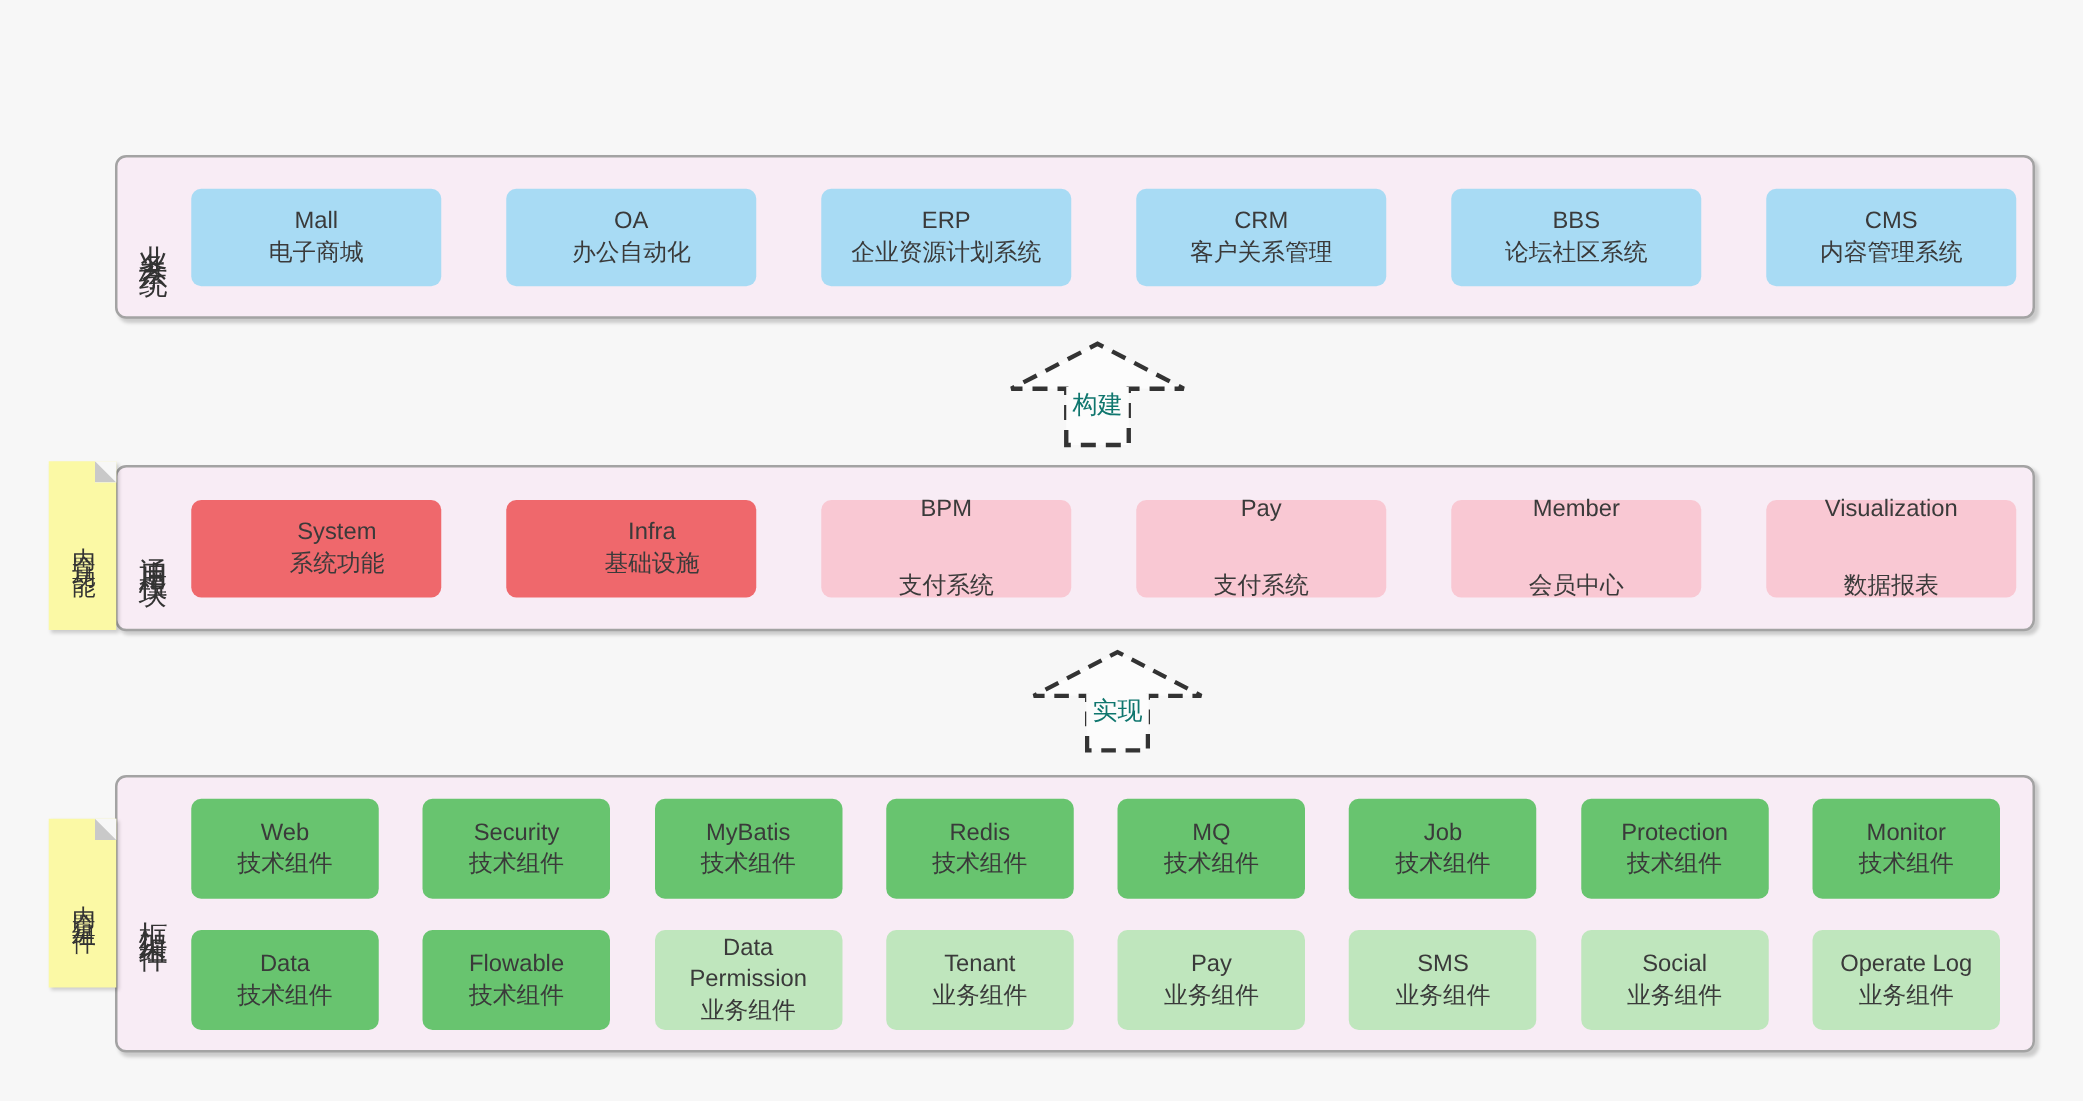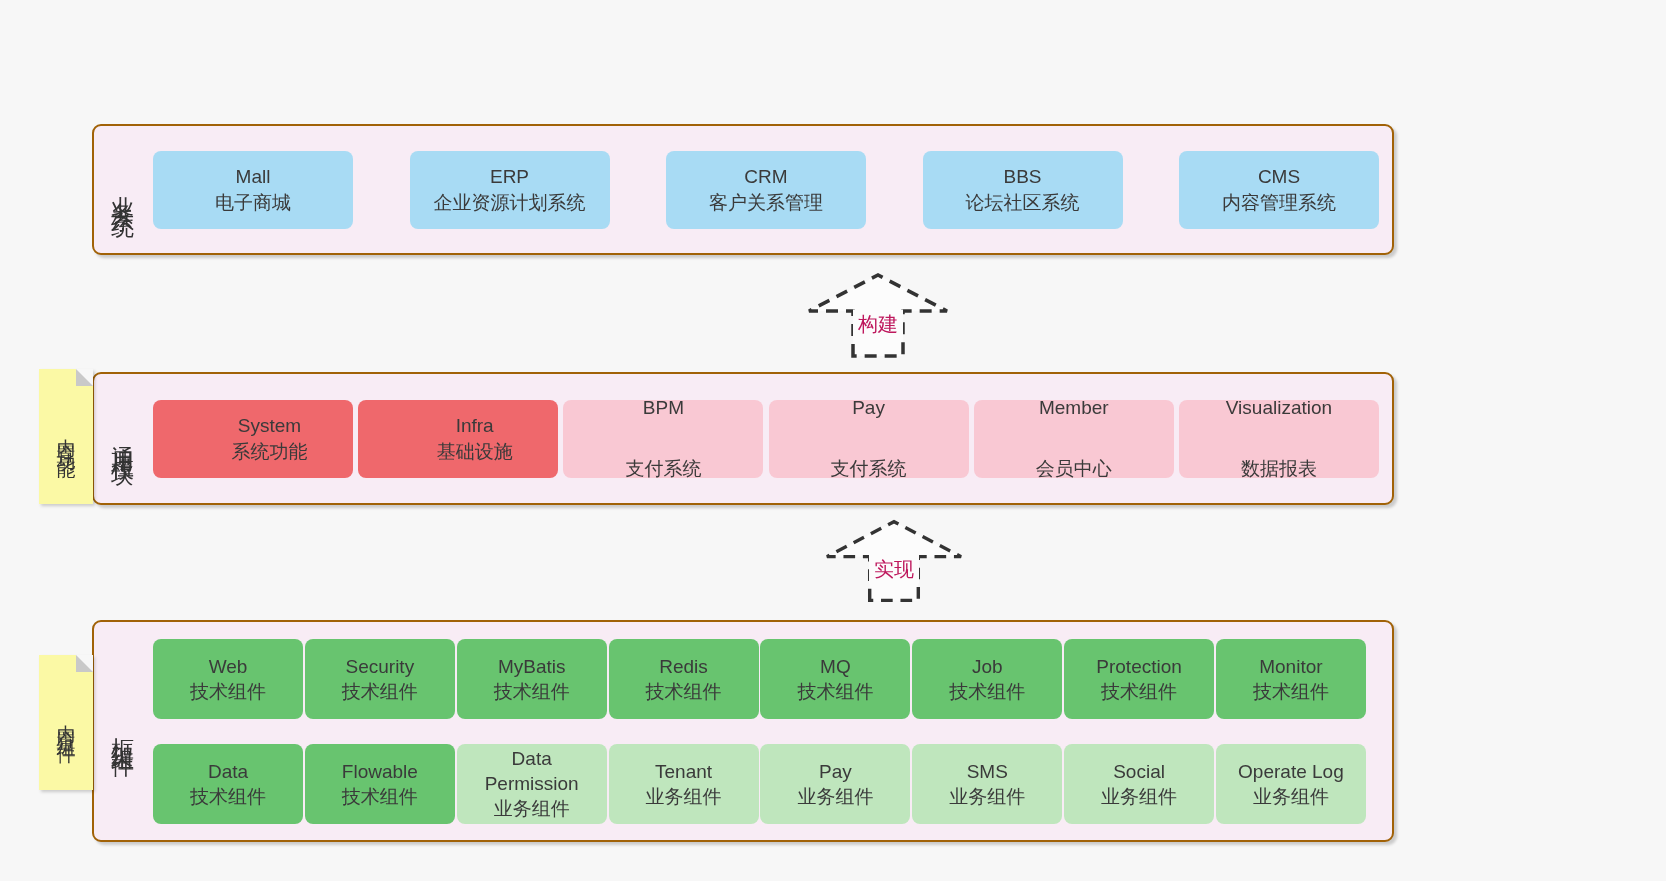--- a/index.html
+++ b/index.html
@@ -2,22 +2,22 @@
 <html><head>
 <meta charset="utf-8">
 <style>
   html,body{margin:0;padding:0;background:#f7f7f7;}
   .canvas{
     position:relative;width:1666px;height:881px;background:#f7f7f7;overflow:hidden;
     font-family:"Liberation Sans","DejaVu Sans",sans-serif;color:#3a3a3a;
   }
   
   .panel{
-    position:absolute;left:92px;width:1302px;box-sizing:border-box;
-    background:#f8ecf5;border:2px solid #a16207;border-radius:9px;
+    position:absolute;left:92px;width:1536px;box-sizing:border-box;
+    background:#f8ecf5;border:2px solid #a3a3a3;border-radius:9px;
     box-shadow:3px 3px 3px rgba(0,0,0,.18);
   }
   .panel-business{top:124px;height:131px;}
   .panel-modules {top:372px;height:133px;}
   .panel-components{top:620px;height:222px;}
   .band-label{
     position:absolute;left:14px;top:50%;transform:translateY(-50%);
     writing-mode:vertical-rl;text-orientation:upright;
     font-size:23px;letter-spacing:6px;color:#333;white-space:nowrap;
   }
@@ -59,36 +59,40 @@
     writing-mode:vertical-rl;text-orientation:upright;
     font-size:19px;letter-spacing:7px;color:#333;white-space:nowrap;
   }
   
   .arrow{position:absolute;}
   .arrow-build{left:806px;top:272px;}
   .arrow-impl {left:824px;top:517px;}
   .arrow svg{display:block;}
   .arrow-label{
     position:absolute;transform:translate(-50%,-50%);
-    background:#fcfcfc;padding:1px 5px;font-size:20px;color:#be185d;z-index:8;white-space:nowrap;
+    background:#fcfcfc;padding:1px 5px;font-size:20px;color:#0f766e;z-index:8;white-space:nowrap;
   }
   .label-build{left:878px;top:324px;}
   .label-impl {left:894px;top:569px;}
 </style>
 </head>
 <body>
 
 <div class="canvas">
 
   <div class="panel panel-business">
     <div class="band-label">业务系统</div>
     <div class="boxes">
       <div class="box blue">
         <div>Mall</div>
         <div>电子商城</div>
+      </div>
+      <div class="box blue">
+        <div>OA</div>
+        <div>办公自动化</div>
       </div>
       <div class="box blue">
         <div>ERP</div>
         <div>企业资源计划系统</div>
       </div>
       <div class="box blue">
         <div>CRM</div>
         <div>客户关系管理</div>
       </div>
       <div class="box blue">

